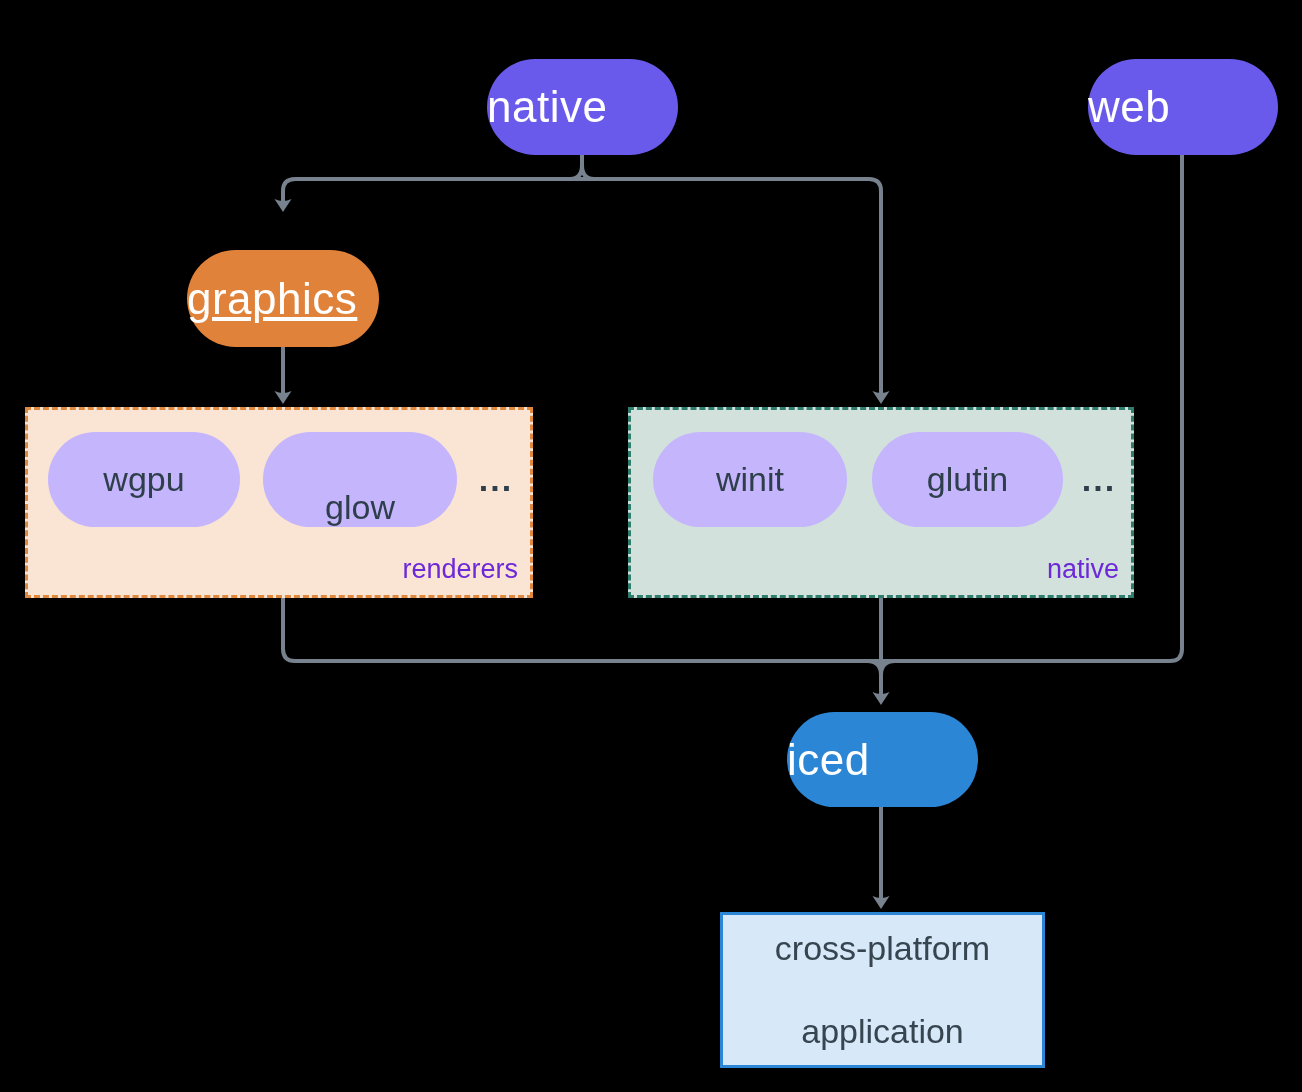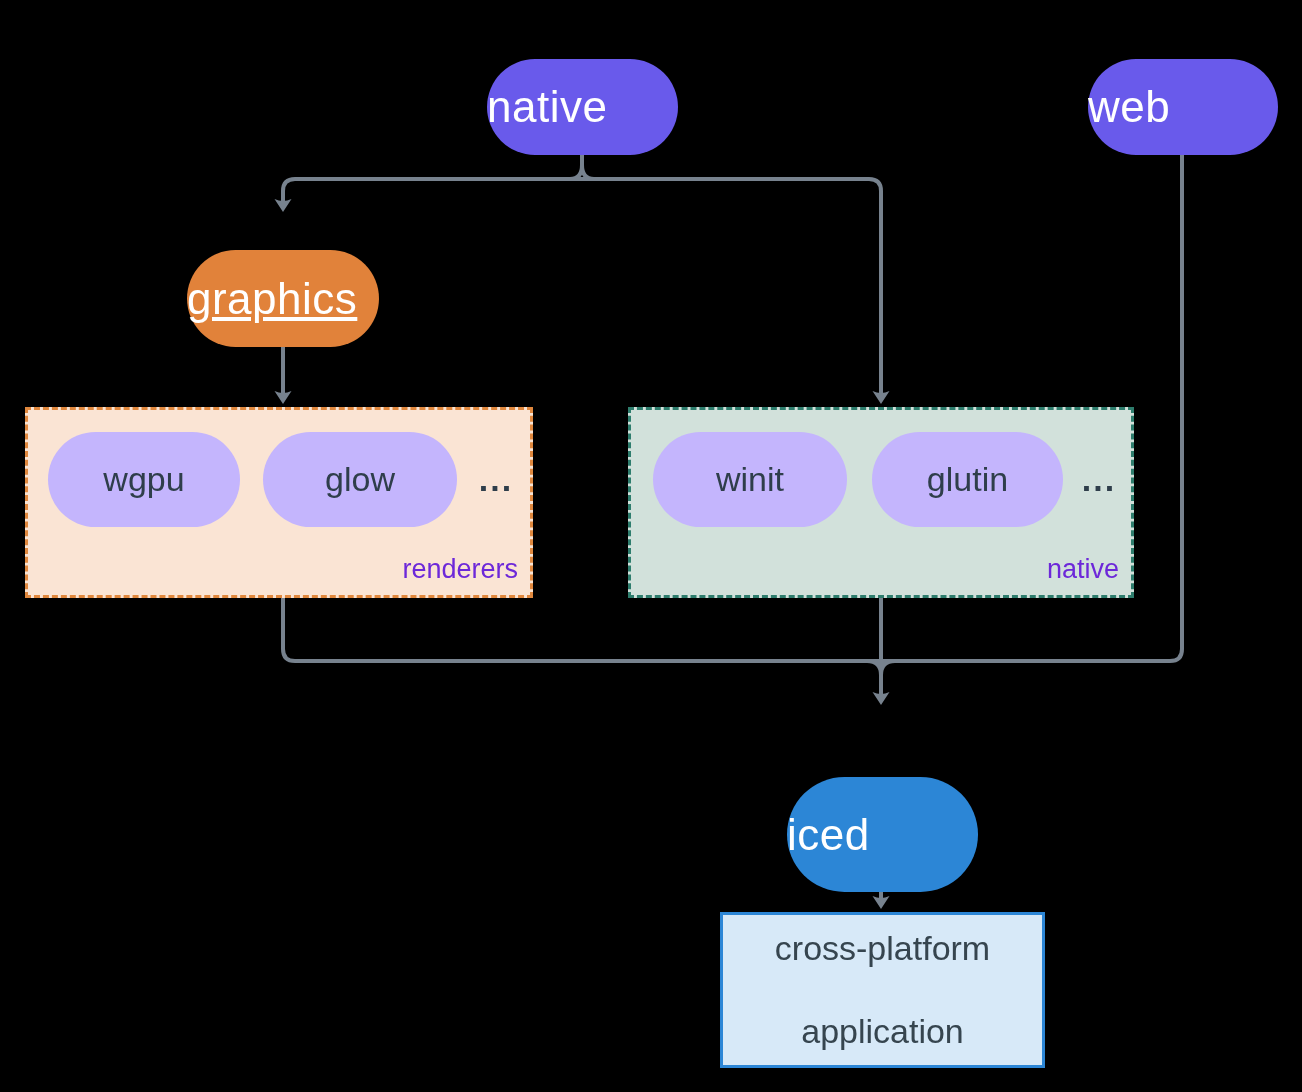--- a/index.html
+++ b/index.html
@@ -91,24 +91,24 @@
   .group-label {
     position: absolute;
     right: 12px;
     bottom: 10px;
     font-size: 27px;
     color: #6d28d9;
   }
   .node-native   { left: 487px;  top: 23px;  width: 191px; height: 96px; }
   .node-web      { left: 1088px; top: 23px;  width: 190px; height: 96px; }
   .node-graphics { left: 187px;  top: 214px; width: 192px; height: 97px; text-decoration: underline; }
-  .node-iced     { left: 787px;  top: 741px; width: 191px; height: 115px; }
+  .node-iced     { left: 787px;  top: 676px; width: 191px; height: 95px; }
 
   .rp-wgpu   { left: 20px;  width: 192px; }
-  .rp-glow   { left: 235px; width: 194px; }
+  .rp-glow   { left: 235px; width: 194px; align-items: flex-end; }
   .sp-winit  { left: 22px;  width: 194px; text-align: center; }
   .sp-glutin { left: 241px; width: 191px; }
 
   .app-box {
     position: absolute;
     left: 720px; top: 912px;
     width: 325px; height: 156px;
     box-sizing: border-box;
     background: #D7E9F8;
     border: 3px solid #2C86D6;

